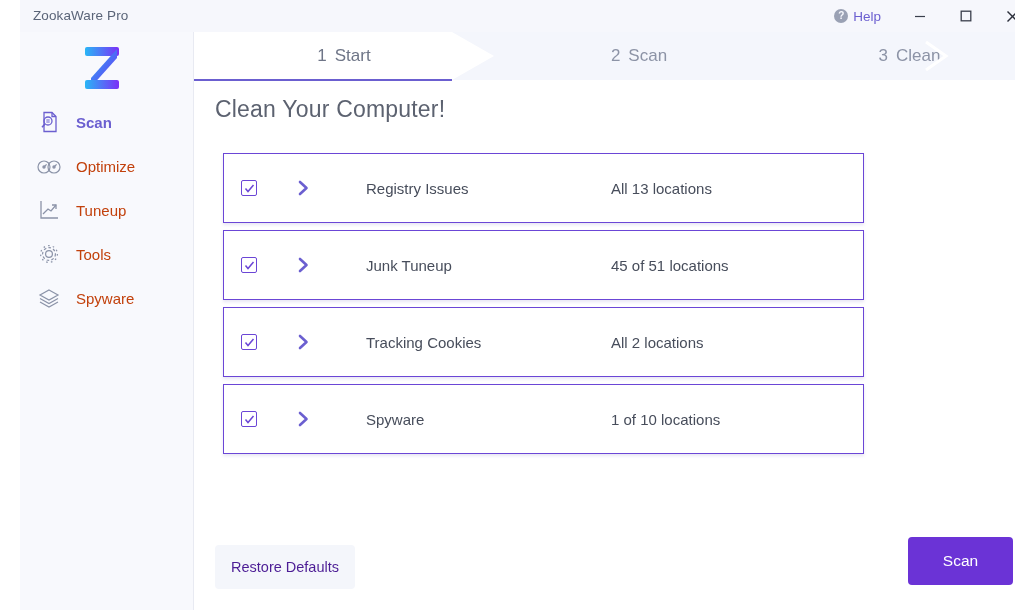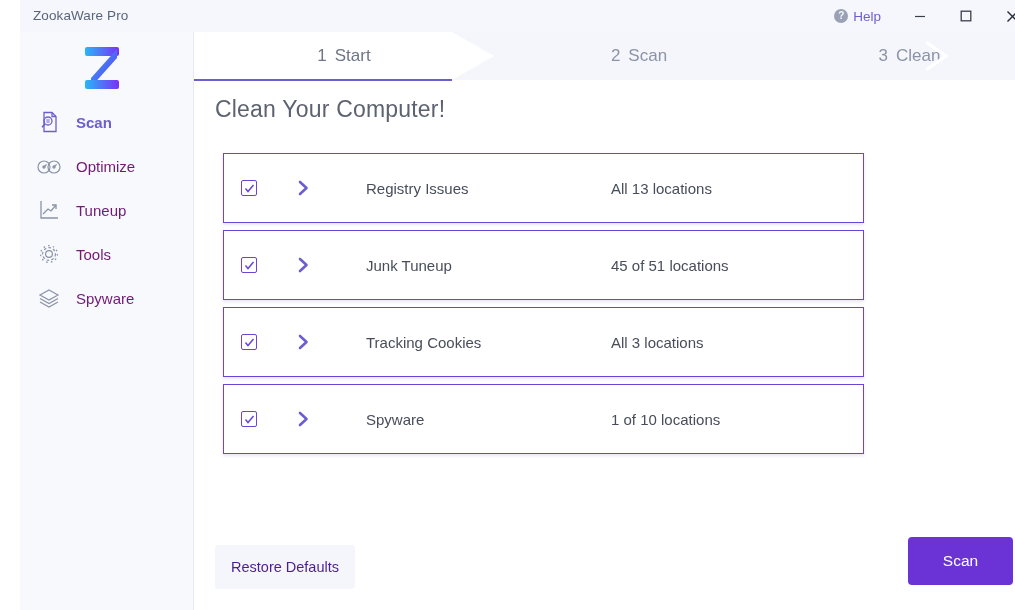--- a/index.html
+++ b/index.html
@@ -66,21 +66,21 @@
   .nav { position: absolute; left: 0; top: 68px; width: 174px; }
   .nav-item {
     display: flex; align-items: center;
     height: 44px; padding-left: 14px; cursor: pointer;
   }
   .nav-icon {
     width: 30px; height: 30px;
     display: flex; align-items: center; justify-content: center;
     margin-right: 12px; flex: 0 0 30px;
   }
-  .nav-label { font-size: 15px; color: #701a75; }
+  .nav-label { font-size: 15px; color: #c2410c; }
   .nav-item.active .nav-label { color: #6b5fd0; font-weight: bold; }
 
   
   .stepbar {
     position: absolute; left: 174px; top: 32px;
     width: 841px; height: 48px;
     background: #f4f6fc;
   }
   .step {
     position: absolute; top: 0; height: 48px;
@@ -364,21 +364,21 @@
           <svg width="11" height="11" viewBox="0 0 11 11" fill="none" stroke="#6b46d6" stroke-width="1.5">
               <polyline points="1.5,5.5 4,8.5 9.5,2"></polyline>
             </svg>
         </span>
         <span class="row-chevron">
           <svg width="11" height="16" viewBox="0 0 11 16" fill="none" stroke="#6b5fd0" stroke-width="2.6" stroke-linecap="round" stroke-linejoin="round">
               <polyline points="2,2 8.5,8 2,14"></polyline>
             </svg>
         </span>
         <span class="row-name">Tracking Cookies</span>
-        <span class="row-meta">All 3 locations</span>
+        <span class="row-meta">All 2 locations</span>
       </div>
 
       <div class="row">
         <span class="row-check">
           <svg width="11" height="11" viewBox="0 0 11 11" fill="none" stroke="#6b46d6" stroke-width="1.5">
               <polyline points="1.5,5.5 4,8.5 9.5,2"></polyline>
             </svg>
         </span>
         <span class="row-chevron">
           <svg width="11" height="16" viewBox="0 0 11 16" fill="none" stroke="#6b5fd0" stroke-width="2.6" stroke-linecap="round" stroke-linejoin="round">

